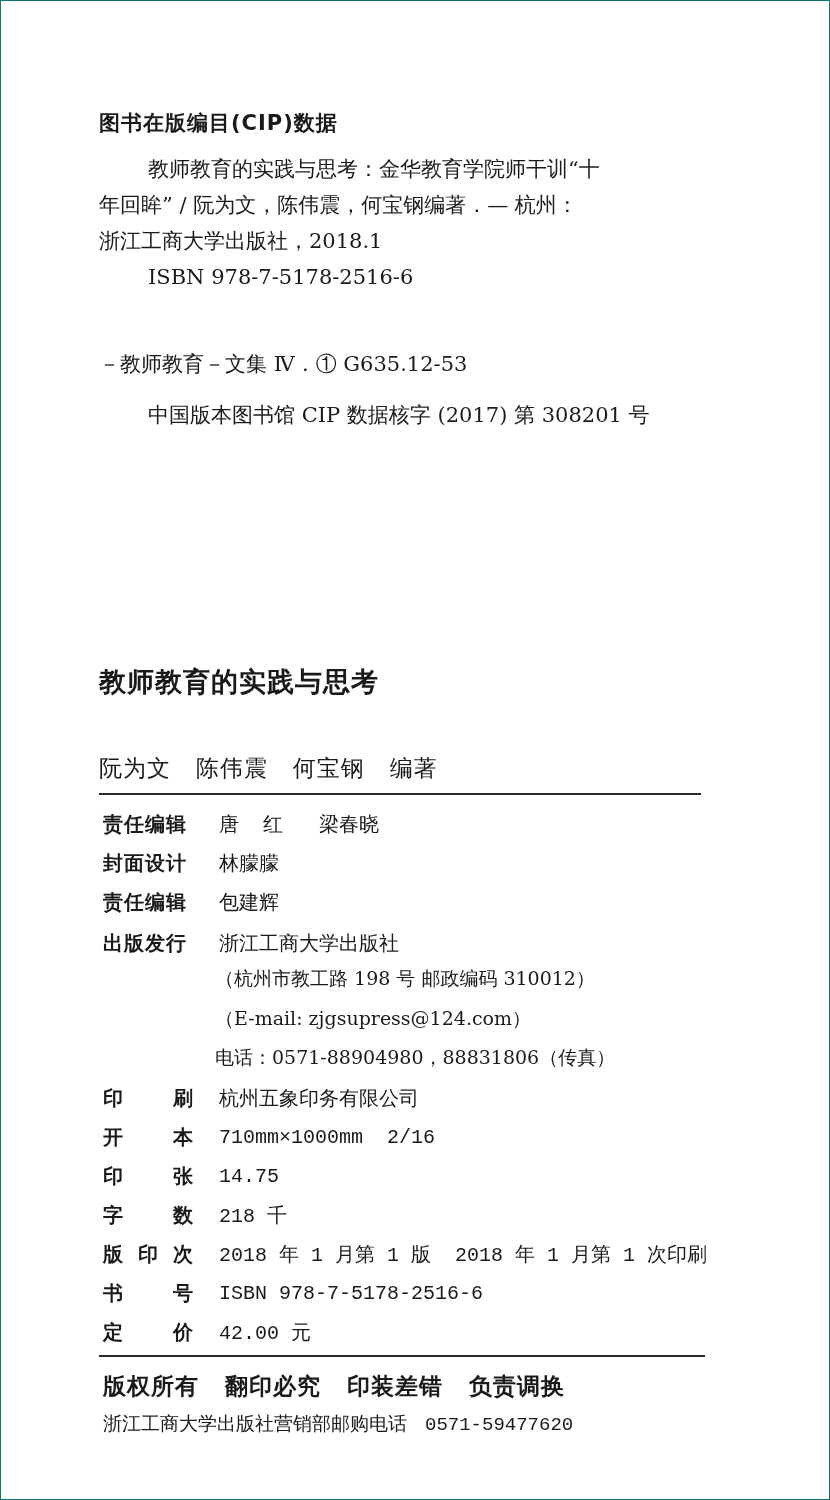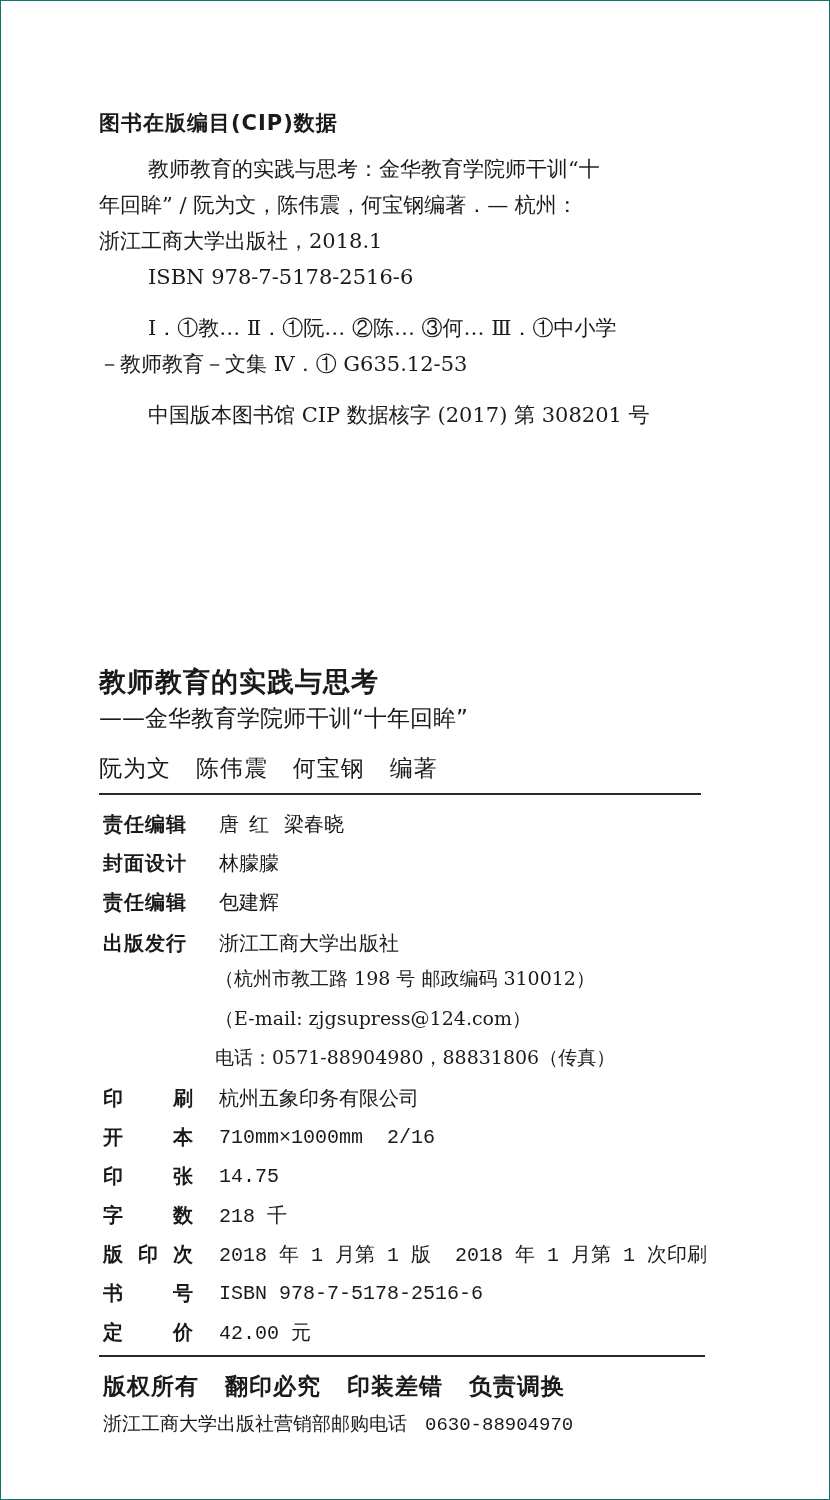--- a/index.html
+++ b/index.html
@@ -78,21 +78,21 @@
     }
     .credit-label {
       width: 116px;
       font-size: 20px;
       font-weight: bold;
       letter-spacing: 1px;
       font-family: "DejaVu Sans", "Liberation Sans", sans-serif;
     }
     .credit-value {
       font-size: 20px;
-      font-family: Liberation Serif, serif;
+      font-family: Liberation Mono, monospace;
     }
 
     .addr-line {
       position: absolute;
       left: 214px;
       font-size: 19px;
       white-space: nowrap;
       font-family: "DejaVu Serif", "Liberation Serif", serif;
     }
 
@@ -141,26 +141,24 @@
 </head>
 <body>
 
 <div class="page">
 
   <div class="abs cip-header sans">图书在版编目(CIP)数据</div>
   <div class="abs cip-p serif cip-title-2">年回眸” / 阮为文，陈伟震，何宝钢编著．— 杭州：</div>
   <div class="abs cip-p serif cip-title-1">教师教育的实践与思考：金华教育学院师干训“十</div>
   <div class="abs cip-p serif cip-title-3">浙江工商大学出版社，2018.1</div>
   <div class="abs cip-p serif cip-isbn">ISBN 978-7-5178-2516-6</div>
-  <div class="abs cip-p serif cip-class-1">Ⅰ．①教…  Ⅱ．①阮… ②陈… ③何…  Ⅲ．①中小学</div>
   <div class="abs cip-p serif cip-class-2">－教师教育－文集  Ⅳ．① G635.12-53</div>
   <div class="abs cip-p serif cip-nlc">中国版本图书馆 CIP 数据核字 (2017) 第 308201 号</div>
 
   <div class="abs book-title sans">教师教育的实践与思考</div>
-  <div class="abs book-subtitle sans">——金华教育学院师干训“十年回眸”</div>
   <div class="abs book-authors serif" style="white-space:pre;">阮为文   陈伟震   何宝钢   编著</div>
   <div class="rule rule-1"></div>
 
   <div class="credit-row" style="top:807px;">
     <span class="credit-label">责任编辑</span>
     <span class="credit-value" style="white-space:pre;">唐  红   梁春晓</span>
   </div>
   <div class="credit-row" style="top:846px;">
     <span class="credit-label">封面设计</span>
     <span class="credit-value">林朦朦</span>
@@ -228,16 +226,16 @@
     </span>
     <span class="spec-value">42.00 元</span>
   </div>
 
   <div class="rule rule-2"></div>
 
   <div class="abs copyright">
     <span>版权所有</span><span class="gap"></span><span>翻印必究</span><span class="gap"></span><span>印装差错</span><span class="gap"></span><span>负责调换</span>
   </div>
   <div class="abs mailorder">
-    <span>浙江工商大学出版社营销部邮购电话</span><span class="num">0630-88904970</span>
+    <span>浙江工商大学出版社营销部邮购电话</span><span class="num">0571-59477620</span>
   </div>
 
 </div>
 
 </body></html>

